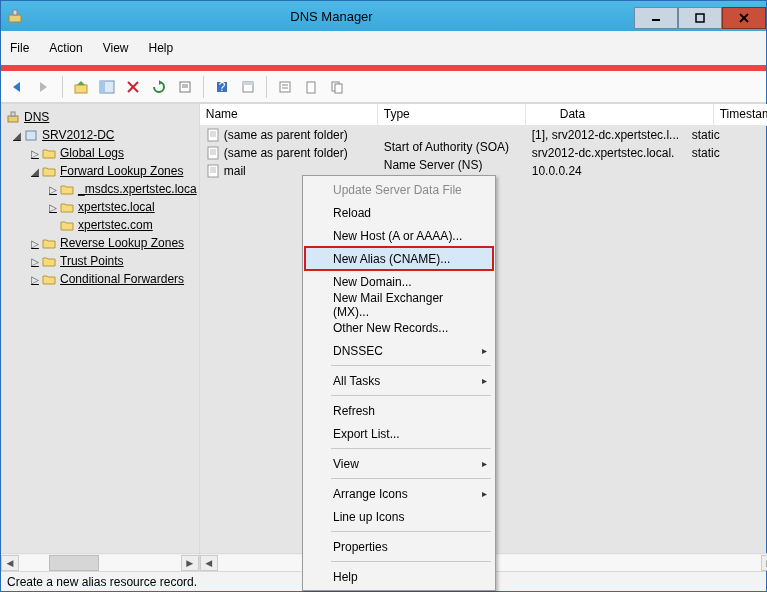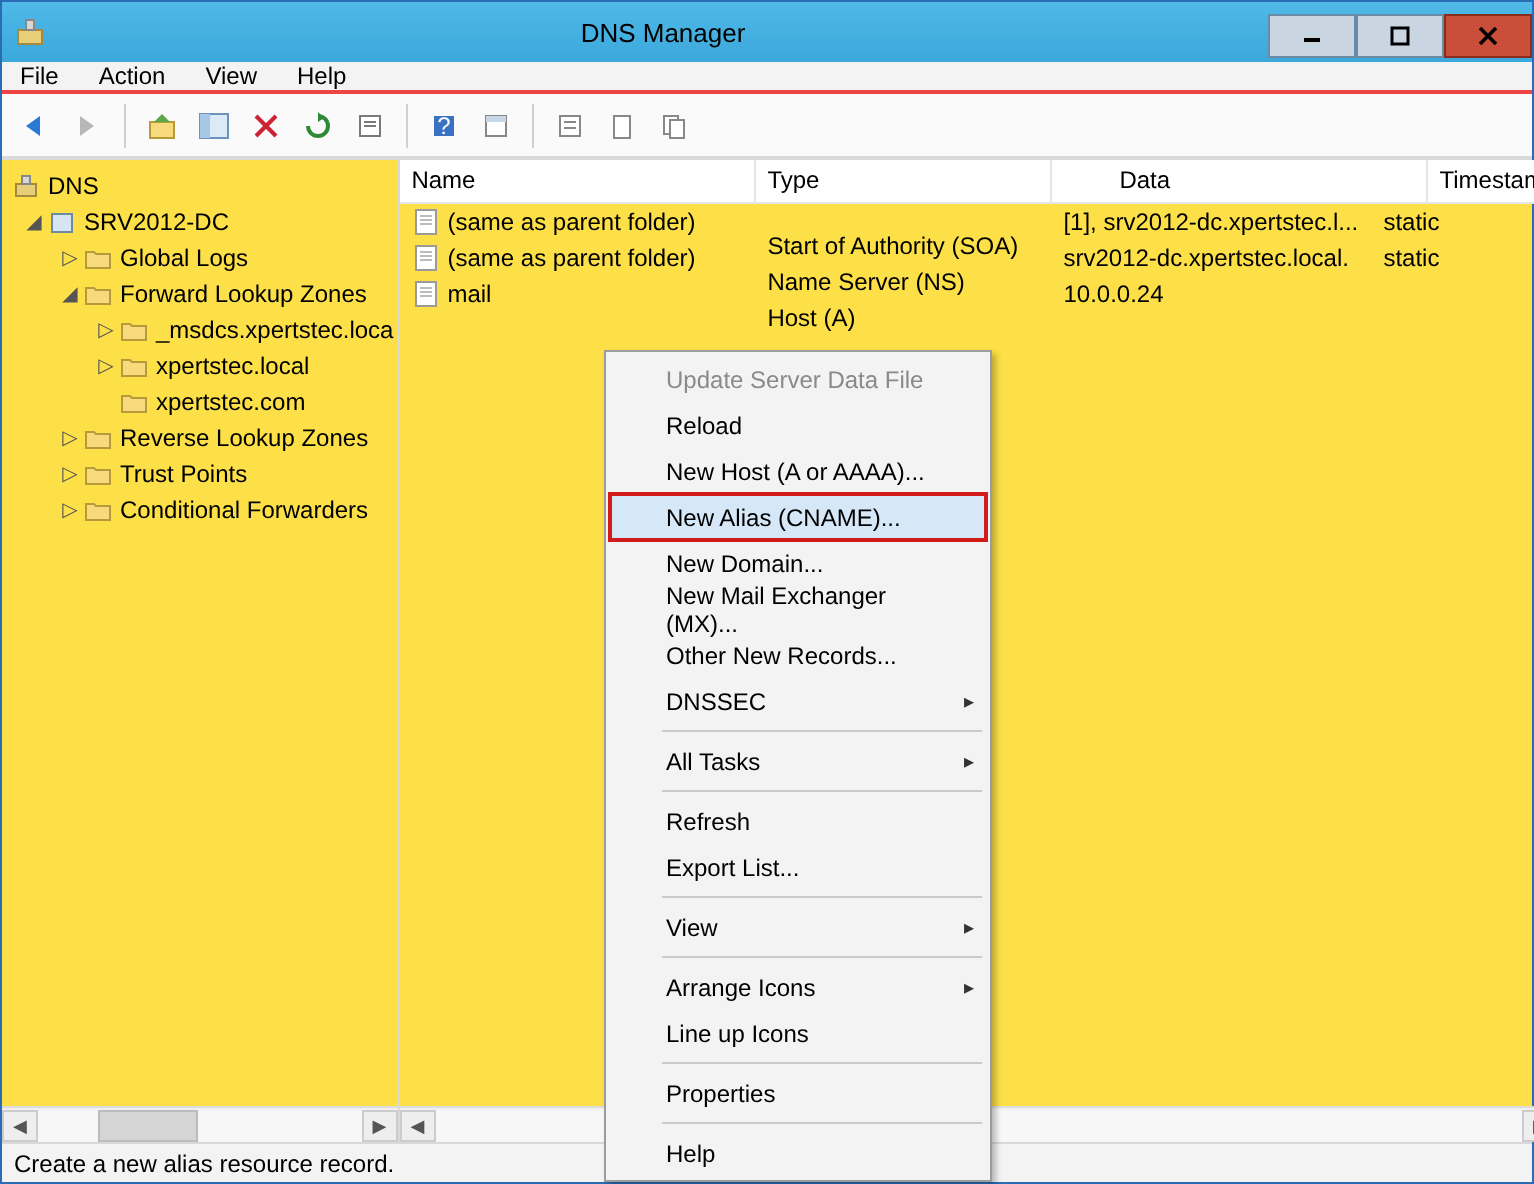--- a/index.html
+++ b/index.html
@@ -1,34 +1,34 @@
 <!DOCTYPE html>
 <html><head>
 <meta charset="utf-8">
 <style>
   * { box-sizing: border-box; margin: 0; padding: 0; font-family: "Segoe UI", Tahoma, sans-serif; font-size: 12px; }
   body { background: #fff; width: 767px; height: 592px; overflow: hidden; position: relative; }
-  .window { width: 767px; height: 592px; border: 1px solid #2a6db4; display: flex; flex-direction: column; background: #fde047; }
+  .window { width: 767px; height: 592px; border: 1px solid #2a6db4; display: flex; flex-direction: column; background: #e5e5e5; }
   .titlebar { height: 30px; background: linear-gradient(#4fb9e7,#3ba8dc); display: flex; align-items: center; color: #000; }
   .titlebar-icon { width: 28px; height: 30px; display: flex; align-items: center; justify-content: center; }
   .titlebar-title { flex: 1; text-align: center; font-size: 13px; }
   .titlebar-btns { display: flex; }
   .tb-btn { width: 44px; height: 22px; border: 1px solid #4a6; display: flex; align-items: center; justify-content: center; background: #c9d6e1; margin-top: 3px; }
   .tb-btn.min { border-color: #6b8aa5; }
   .tb-btn.max { border-color: #6b8aa5; }
   .tb-btn.close { background: #c94f3a; border-color: #8a2b1c; color: #000; }
-  .menubar { height: 16px; background: #f3f3f3; display: flex; align-items: center; padding: 0 5px; gap: 12px; border-bottom: 2px solid #ef4444; }
+  .menubar { height: 40px; background: #f3f3f3; display: flex; align-items: center; padding: 0 5px; gap: 12px; border-bottom: 6px solid #ef4444; }
   .menubar span { padding: 2px 4px; }
   .toolbar { height: 32px; background: #fafafa; border-bottom: 1px solid #d9d9d9; display: flex; align-items: center; padding: 0 6px; gap: 4px; }
   .tb-sep { width: 1px; height: 22px; background: #d0d0d0; margin: 0 3px; }
   .tb-item { width: 22px; height: 22px; display: flex; align-items: center; justify-content: center; border: 1px solid transparent; }
   .content { flex: 1; display: flex; border-top: 1px solid #d9d9d9; min-height: 0; }
   .tree-pane { width: 204px; border-right: 1px solid #d9d9d9; display: flex; flex-direction: column; }
   .tree-body { flex: 1; overflow: hidden; padding: 4px 2px; }
-  .tree-row { display: flex; align-items: center; height: 18px; white-space: nowrap; }
+  .tree-row { display: flex; align-items: center; height: 18px; white-space: nowrap; text-decoration: underline; }
   .tree-exp { width: 12px; text-align: center; color: #555; font-size: 10px; }
   .tree-icon { width: 16px; height: 16px; margin-right: 3px; display: inline-flex; align-items: center; justify-content: center; }
   .folder-icon svg, .page-icon svg, .dns-icon svg { width: 14px; height: 14px; }
   .indent-0 { padding-left: 2px; }
   .indent-1 { padding-left: 8px; }
   .indent-2 { padding-left: 26px; }
   .indent-3 { padding-left: 44px; }
   .list-pane { flex: 1; display: flex; flex-direction: column; }
   .list-header { height: 22px; background: #fff; border-bottom: 1px solid #e6e6e6; display: flex; }
   .col { border-right: 1px solid #e6e6e6; padding: 3px 6px; font-weight: normal; color: #000; }

